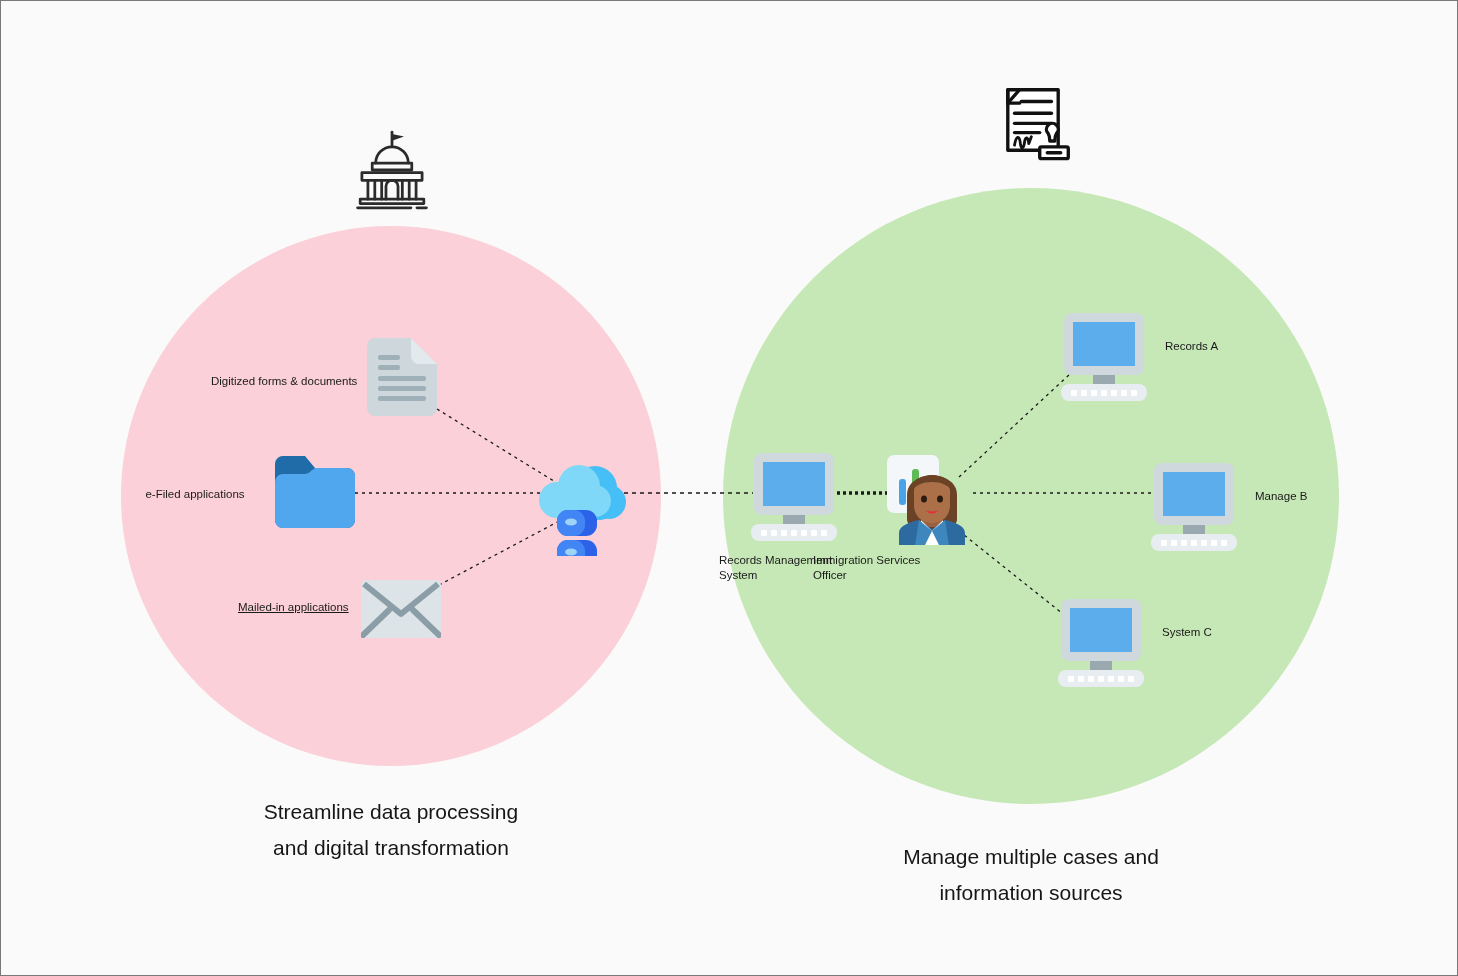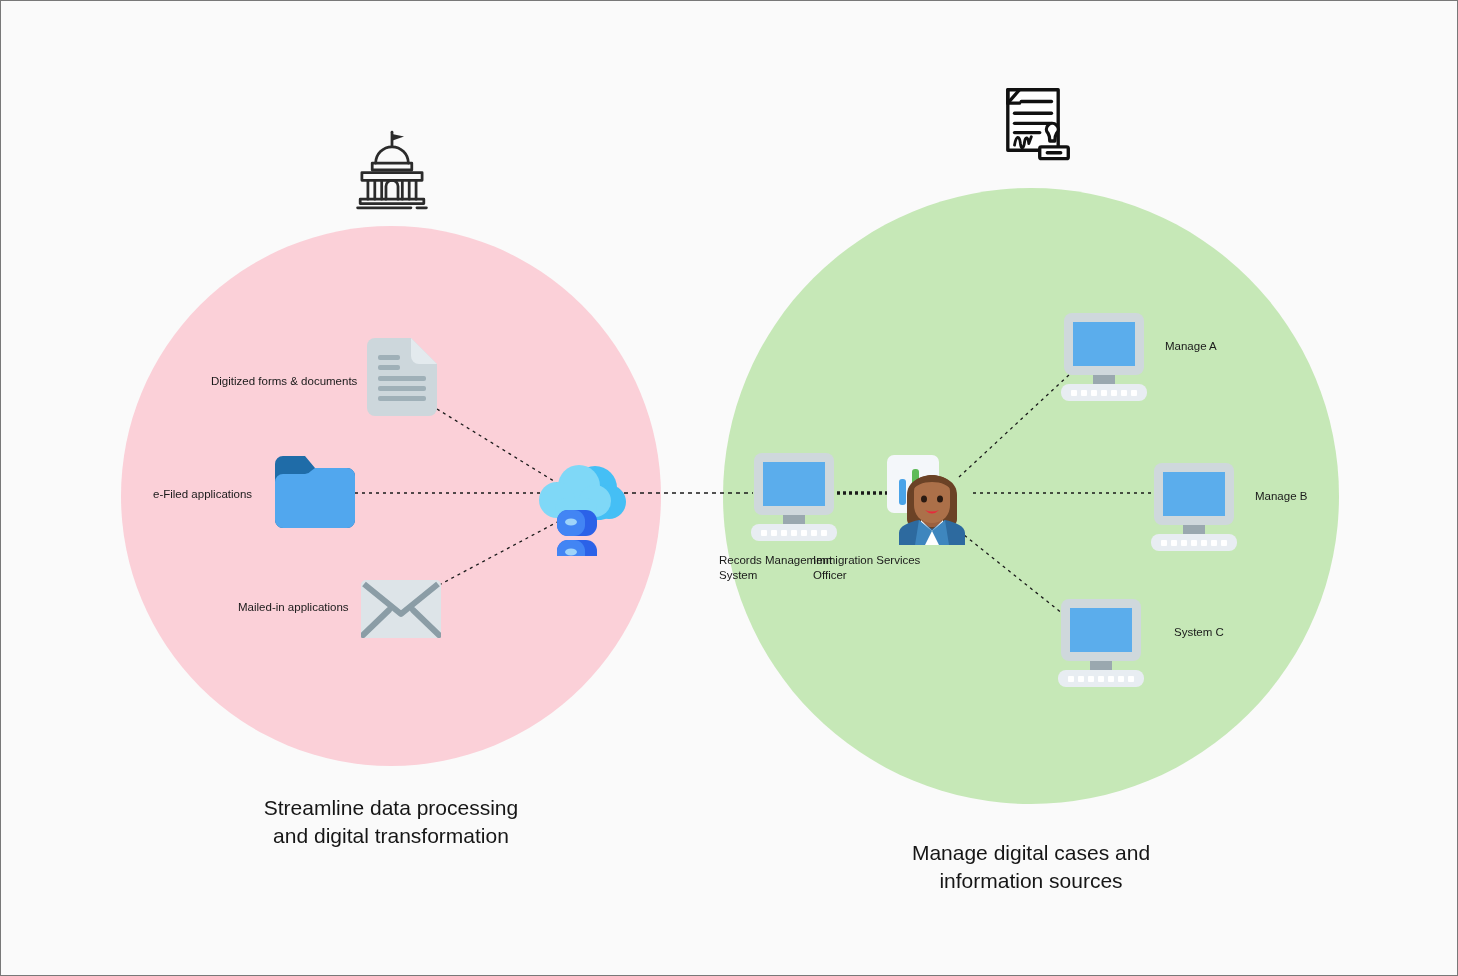--- a/index.html
+++ b/index.html
@@ -48,21 +48,21 @@
     white-space: nowrap;
   }
   .label.centered {
     text-align: left;
     white-space: normal;
   }
   .caption {
     position: absolute;
     color: #161616;
     font-size: 21px;
-    line-height: 28px;
+    line-height: 36px;
     text-align: center;
     white-space: pre-line;
   }
   .topicon {
     position: absolute;
   }
 </style>
 </head>
 <body>
 
@@ -151,30 +151,30 @@
     </svg>
   </div>
   <div class="label" style="left:210px; top:373px; width:132px; text-align:center;">Digitized forms &amp; documents</div>
 
   <div class="node" style="left:274px; top:455px;">
     <svg width="80" height="72" viewBox="0 0 80 72">
       <path d="M0 8 a8 8 0 0 1 8 -8 H30 l10 12 H72 a8 8 0 0 1 8 8 V64 a8 8 0 0 1 -8 8 H8 a8 8 0 0 1 -8 -8 Z" fill="#1F6CA8"></path>
       <path d="M0 26 a8 8 0 0 1 8 -8 H30 a8 8 0 0 0 6 -3 L40 12 H72 a8 8 0 0 1 8 8 V64 a8 8 0 0 1 -8 8 H8 a8 8 0 0 1 -8 -8 Z" fill="#51A7EE"></path>
     </svg>
   </div>
-  <div class="label" style="left:152px; top:486px; width:100px; text-align:left;">e-Filed applications</div>
+  <div class="label" style="left:144px; top:486px; width:100px; text-align:center;">e-Filed applications</div>
 
   <div class="node" style="left:360px; top:579px;">
     <svg width="80" height="58" viewBox="0 0 80 58">
       <rect x="0" y="0" width="80" height="58" rx="5" fill="#DDE4E8"></rect>
       <path d="M3 4 L40 34 L77 4" fill="none" stroke="#8B9DA6" stroke-width="6" stroke-linejoin="round"></path>
       <path d="M2 55 L28 30 M78 55 L52 30" fill="none" stroke="#8B9DA6" stroke-width="6" stroke-linecap="round"></path>
     </svg>
   </div>
-  <div class="label" style="left:237px; top:599px; width:110px; text-align:right;">Mailed-in applications</div>
+  <div class="label" style="left:237px; top:599px; width:110px; text-align:right;text-decoration:underline;">Mailed-in applications</div>
 
   <div class="node" style="left:532px; top:455px;">
     <svg width="94" height="100" viewBox="0 0 94 100">
 
       <g fill="#45BFF5">
         <circle cx="62" cy="32" r="22"></circle>
         <circle cx="76" cy="46" r="17"></circle>
         <circle cx="46" cy="46" r="18"></circle>
         <rect x="46" y="44" width="32" height="20" rx="10"></rect>
       </g>
@@ -264,21 +264,21 @@
         <rect x="10" y="77" width="6" height="6" rx="1"></rect>
         <rect x="20" y="77" width="6" height="6" rx="1"></rect>
         <rect x="30" y="77" width="6" height="6" rx="1"></rect>
         <rect x="40" y="77" width="6" height="6" rx="1"></rect>
         <rect x="50" y="77" width="6" height="6" rx="1"></rect>
         <rect x="60" y="77" width="6" height="6" rx="1"></rect>
         <rect x="70" y="77" width="6" height="6" rx="1"></rect>
       </g>
     </svg>
   </div>
-  <div class="label" style="left:1164px; top:338px;">Manage A</div>
+  <div class="label" style="left:1164px; top:338px;">Records A</div>
 
   <div class="node" style="left:1150px; top:462px;">
     <svg width="86" height="88" viewBox="0 0 86 88">
       <rect x="3" y="0" width="80" height="62" rx="8" fill="#CFD8DC"></rect>
       <rect x="12" y="9" width="62" height="44" fill="#5BADEC"></rect>
       <rect x="32" y="62" width="22" height="9" fill="#9AA8AF"></rect>
       <rect x="0" y="71" width="86" height="17" rx="8" fill="#E8EDF2"></rect>
       <g fill="#FFFFFF">
         <rect x="10" y="77" width="6" height="6" rx="1"></rect>
         <rect x="20" y="77" width="6" height="6" rx="1"></rect>
@@ -302,18 +302,18 @@
         <rect x="10" y="77" width="6" height="6" rx="1"></rect>
         <rect x="20" y="77" width="6" height="6" rx="1"></rect>
         <rect x="30" y="77" width="6" height="6" rx="1"></rect>
         <rect x="40" y="77" width="6" height="6" rx="1"></rect>
         <rect x="50" y="77" width="6" height="6" rx="1"></rect>
         <rect x="60" y="77" width="6" height="6" rx="1"></rect>
         <rect x="70" y="77" width="6" height="6" rx="1"></rect>
       </g>
     </svg>
   </div>
-  <div class="label" style="left:1161px; top:624px;margin-left:12px;">System C</div>
-
-  <div class="caption" style="left:880px; top:838px; width:300px;">Manage digital cases and
+  <div class="label" style="left:1161px; top:624px;">System C</div>
+
+  <div class="caption" style="left:880px; top:838px; width:300px;">Manage multiple cases and
 information sources</div>
 
 </div>
 
 </body></html>

